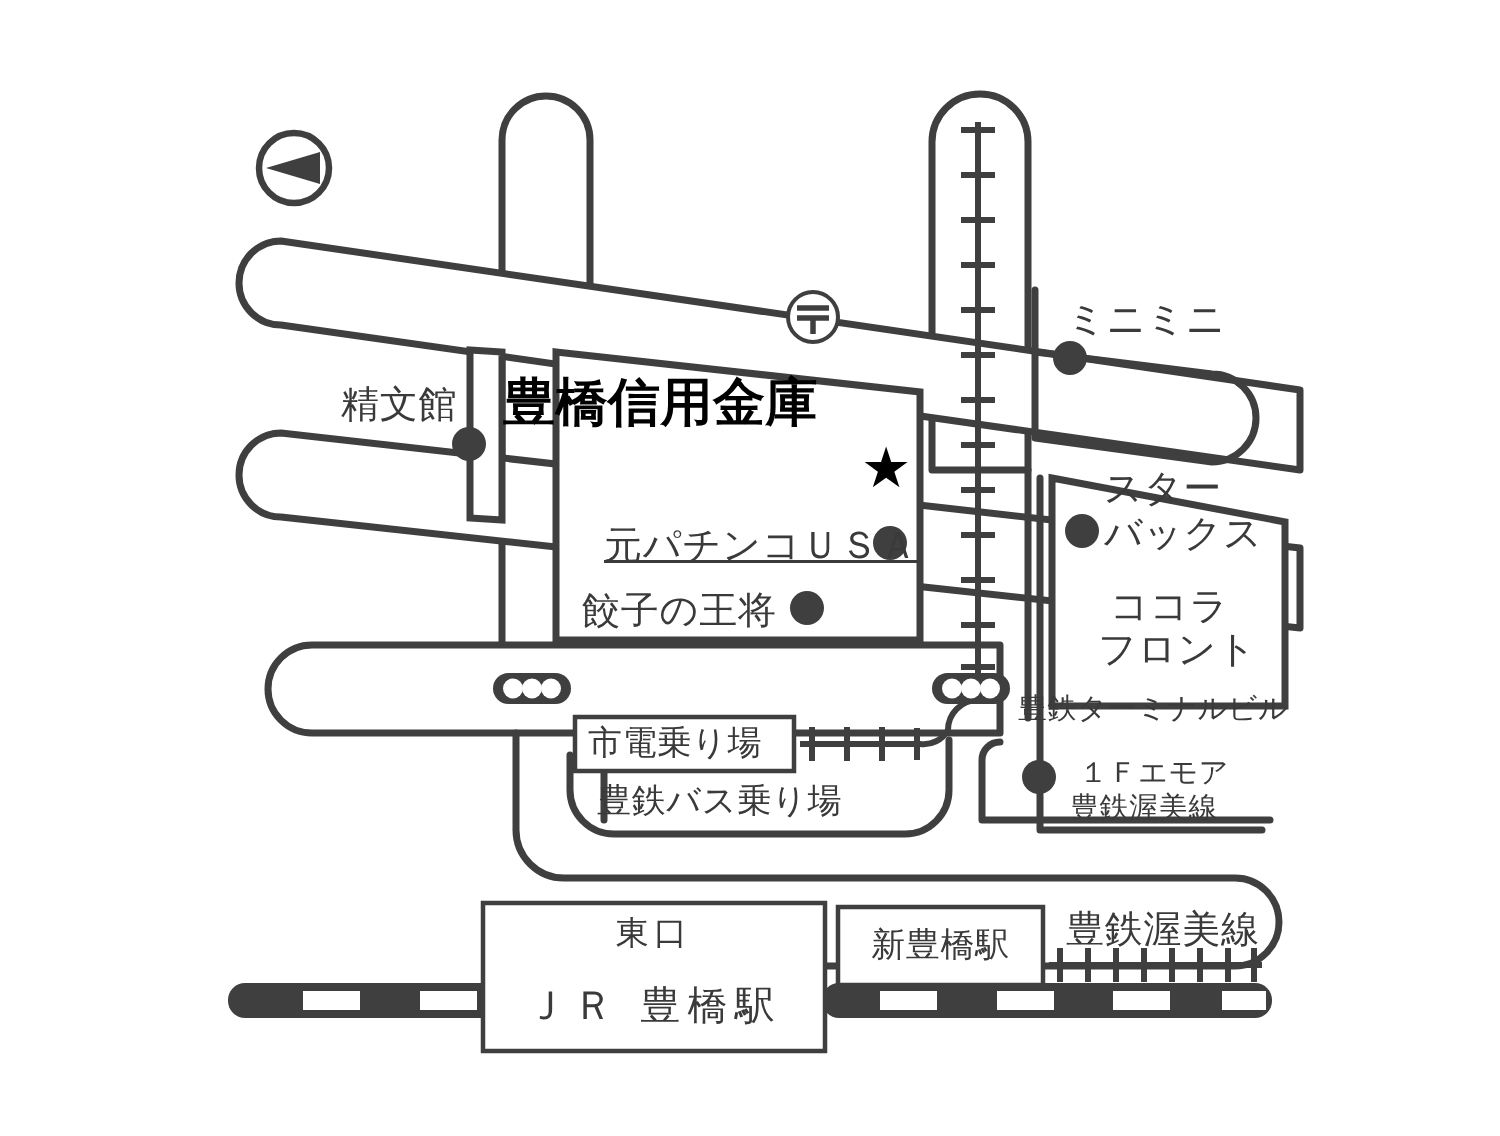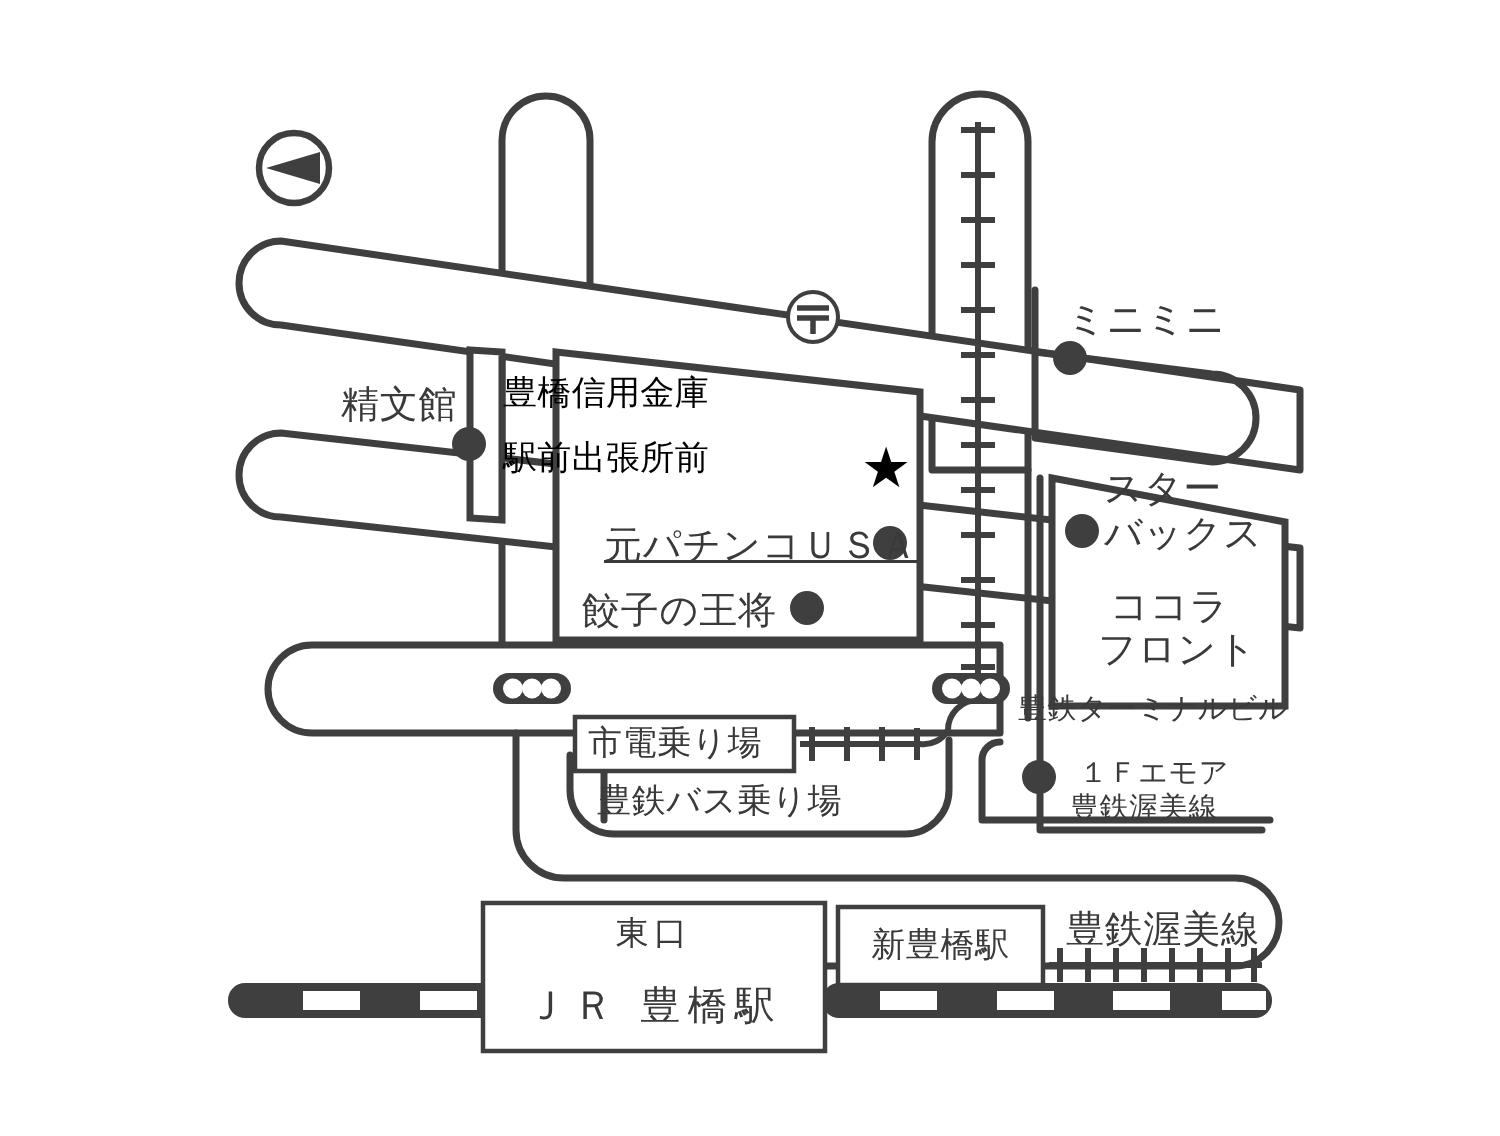--- a/index.html
+++ b/index.html
@@ -44,23 +44,23 @@
 
   .lbl {
     position: absolute;
     font-family: "DejaVu Sans", "Liberation Sans", sans-serif;
     color: #3a3a3a;
     white-space: nowrap;
     line-height: 1.12;
     letter-spacing: 0.02em;
   }
   .lbl-big {
-    font-weight: 400;
+    font-weight: 700;
     color: #000000;
-    font-size: 34px;
+    font-size: 52px;
     letter-spacing: 0.01em;
     line-height: 1.04;
   }
   .lbl-med { font-size: 38px; }
   .lbl-sm  { font-size: 29px; }
   .lbl-station { font-size: 40px; letter-spacing: 0.18em; }
   .lbl-exit { font-size: 33px; letter-spacing: 0.16em; }
   .lbl-box-txt { font-size: 34px; letter-spacing: 0.02em; }
 
   .star { font-size: 56px; color: #000; line-height: 1; }
@@ -199,21 +199,20 @@
 
     <g>
       <circle class="post-ring" cx="813" cy="317" r="25"></circle>
       <line class="post-mark" x1="797" y1="308" x2="829" y2="308"></line>
       <line class="post-mark" x1="797" y1="318" x2="829" y2="318"></line>
       <line class="post-mark" x1="813" y1="318" x2="813" y2="334"></line>
     </g>
   </svg>
 
   <div class="lbl lbl-big" style="left:503px; top:375px;">豊橋信用金庫</div>
-  <div class="lbl lbl-big" style="left:503px; top:440px;">駅前出張所前</div>
   <div class="lbl star" style="left:861px; top:440px;">★</div>
 
   <div class="lbl lbl-med" style="left:341px; top:383px;">精文館</div>
 
   <div class="lbl lbl-med" style="left:604px; top:524px;text-decoration:underline;">元パチンコＵＳＡ</div>
 
   <div class="lbl lbl-med" style="left:582px; top:589px;">餃子の王将</div>
 
   <div class="lbl lbl-med" style="left:1067px; top:298px;">ミニミニ</div>
 

